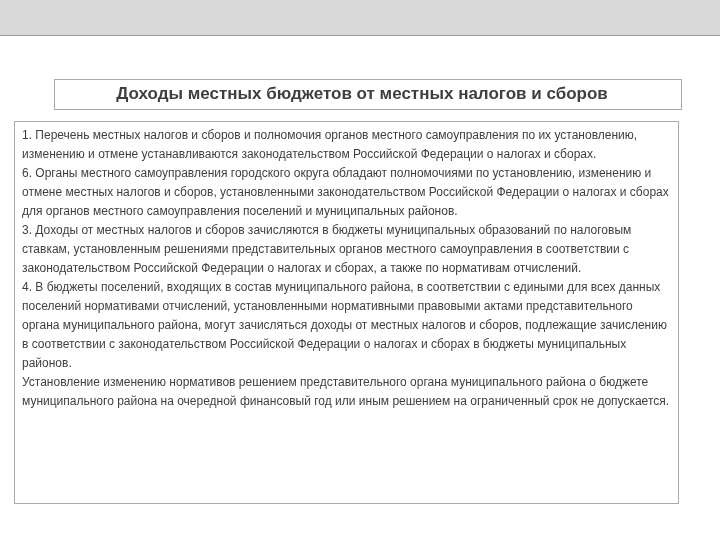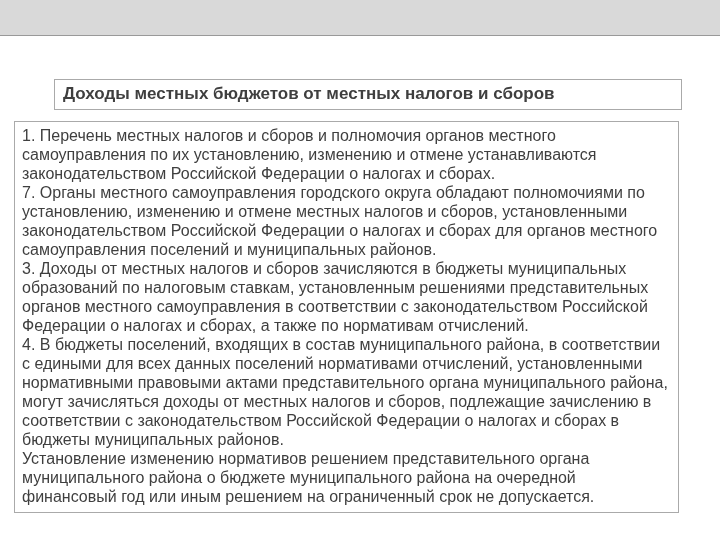--- a/index.html
+++ b/index.html
@@ -27,21 +27,21 @@
     box-sizing: border-box;
   }
   .title-box {
     position: absolute;
     left: 54px;
     top: 79px;
     width: 628px;
     box-sizing: border-box;
     border: 1px solid #aaaaaa;
     padding: 4px 20px 5px 8px;
-    text-align: left;
+    text-align: center;
     background: #ffffff;
   }
   .title-text {
     font-size: 17px;
     font-weight: bold;
     color: #3f3f3f;
     letter-spacing: 0px;
   }
   .body-box {
     position: absolute;
@@ -49,38 +49,38 @@
     top: 121px;
     width: 665px;
     min-height: 383px;
     box-sizing: border-box;
     border: 1px solid #aaaaaa;
     padding: 4px 8px 6px 7px;
     background: #ffffff;
   }
   .body-box p {
     margin: 0;
-    font-size: 16px;
+    font-size: 12px;
     line-height: 19px;
     color: #3f3f3f;
     text-align: left;
   }
 </style>
 </head>
 <body>
 
 <div class="slide">
 
   <div class="top-band"></div>
 
   <div class="title-box">
     <span class="title-text">Доходы местных бюджетов от местных налогов и сборов</span>
   </div>
 
   <div class="body-box">
     <p>1. Перечень местных налогов и сборов и полномочия органов местного самоуправления по их установлению, изменению и отмене устанавливаются законодательством Российской Федерации о налогах и сборах.</p>
-    <p>7. Органы местного самоуправления городского округа обладают полномочиями по установлению, изменению и отмене местных налогов и сборов, установленными законодательством Российской Федерации о налогах и сборах для органов местного самоуправления поселений и муниципальных районов.</p>
+    <p>6. Органы местного самоуправления городского округа обладают полномочиями по установлению, изменению и отмене местных налогов и сборов, установленными законодательством Российской Федерации о налогах и сборах для органов местного самоуправления поселений и муниципальных районов.</p>
     <p>3. Доходы от местных налогов и сборов зачисляются в бюджеты муниципальных образований по налоговым ставкам, установленным решениями представительных органов местного самоуправления в соответствии с законодательством Российской Федерации о налогах и сборах, а также по нормативам отчислений.</p>
     <p>4. В бюджеты поселений, входящих в состав муниципального района, в соответствии с едиными для всех данных поселений нормативами отчислений, установленными нормативными правовыми актами представительного органа муниципального района, могут зачисляться доходы от местных налогов и сборов, подлежащие зачислению в соответствии с законодательством Российской Федерации о налогах и сборах в бюджеты муниципальных районов.</p>
     <p>Установление изменению нормативов решением представительного органа муниципального района о бюджете муниципального района на очередной финансовый год или иным решением на ограниченный срок не допускается.</p>
   </div>
 
 </div>
 
 </body></html>

